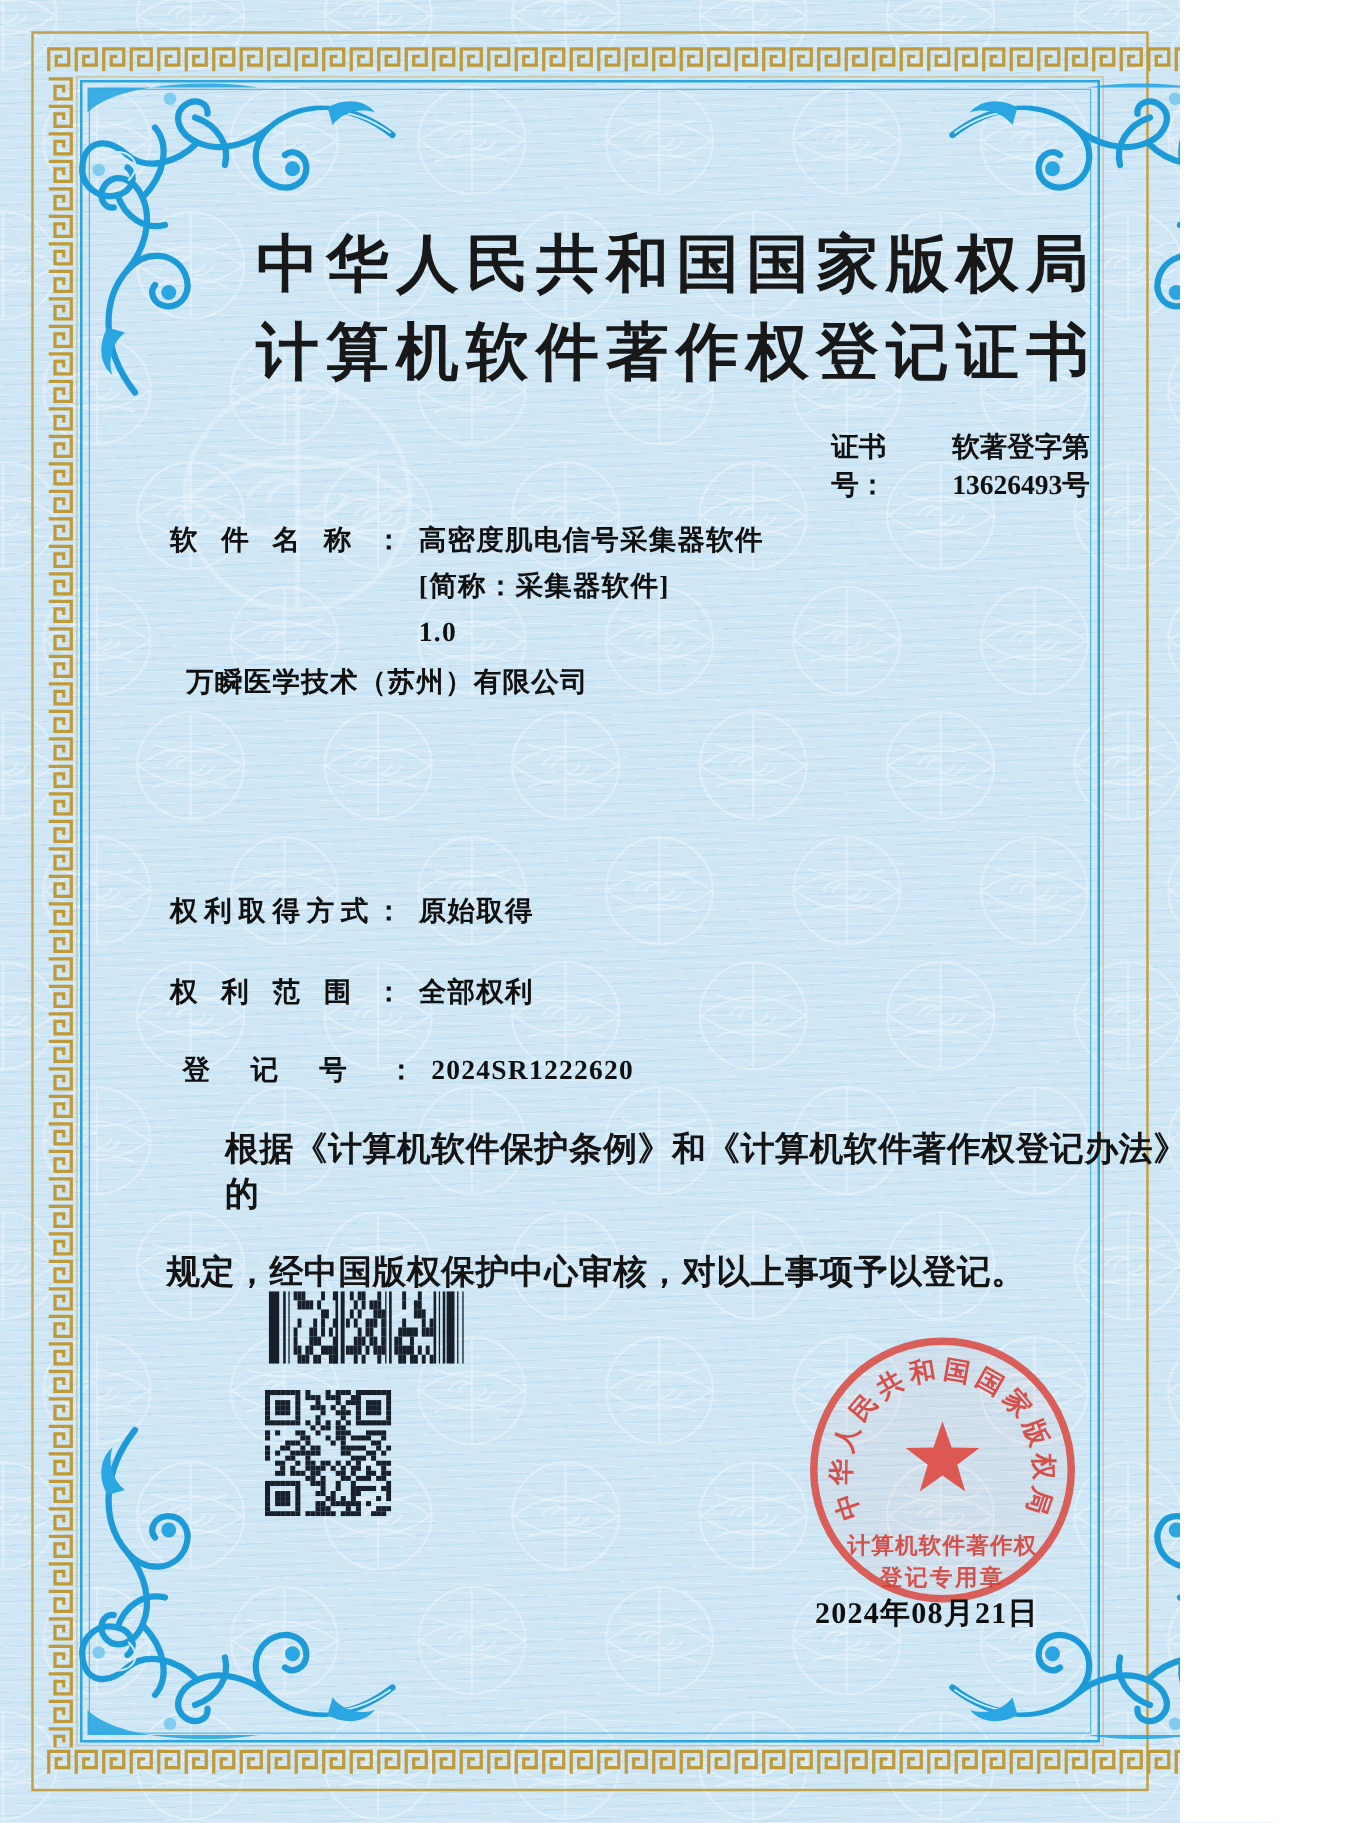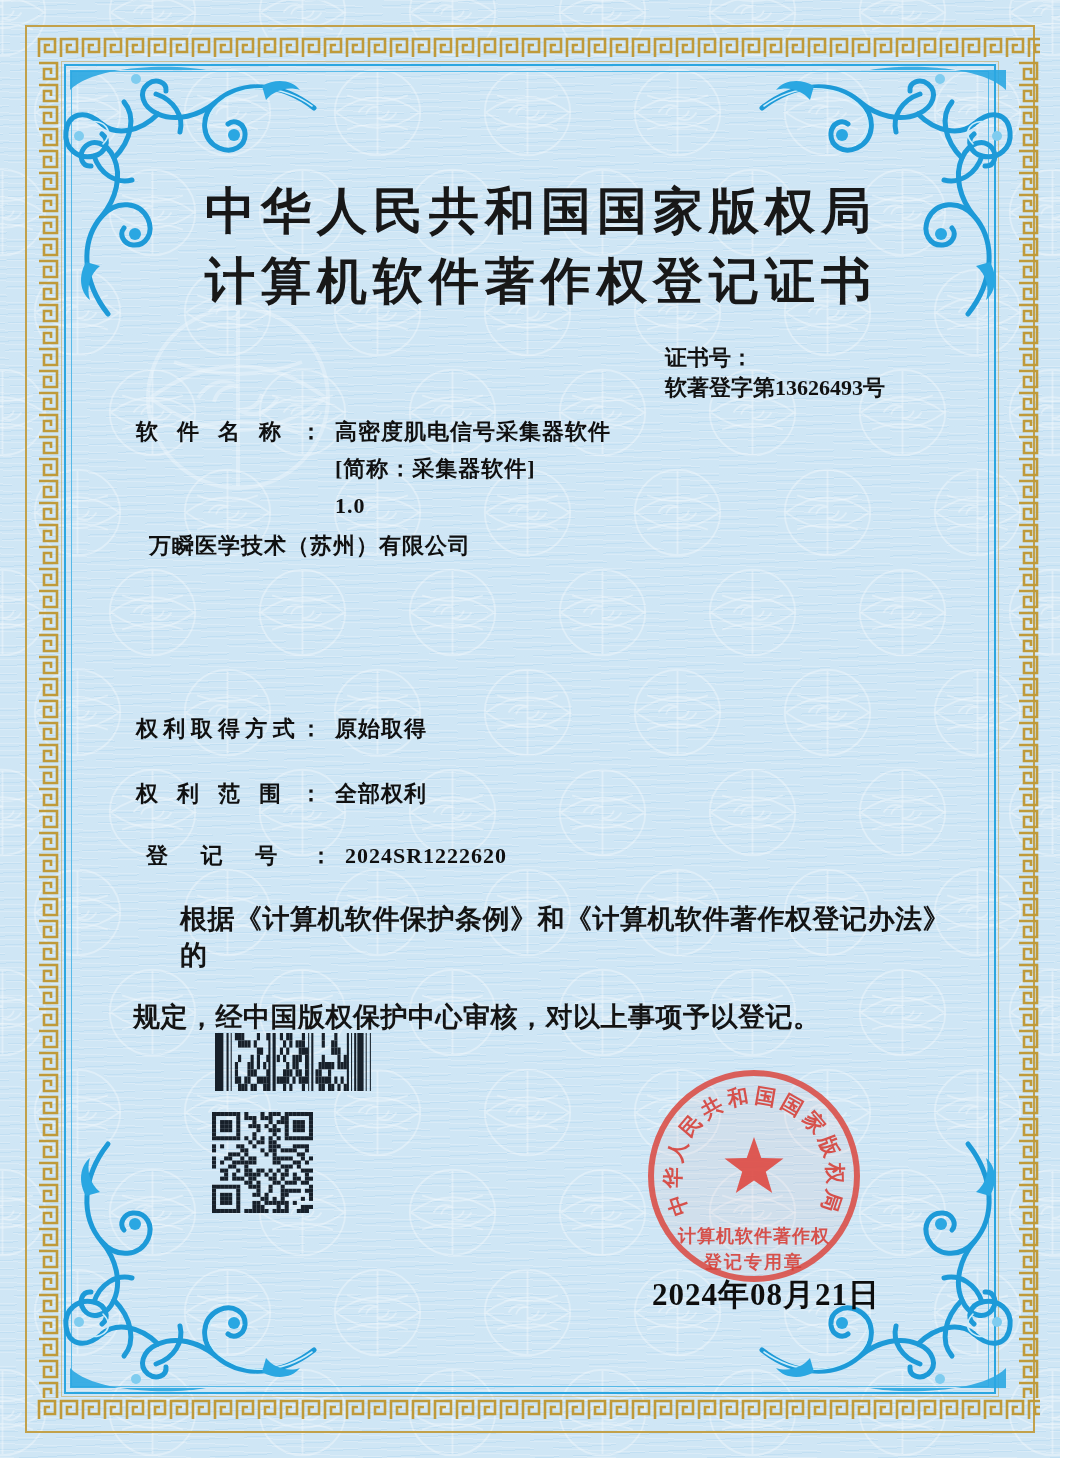--- a/index.html
+++ b/index.html
@@ -1,19 +1,19 @@
 <!DOCTYPE html>
 <html><head>
 <meta charset="utf-8">
 <style>
   * { margin:0; padding:0; box-sizing:border-box; }
   html,body { width:1076px; height:1458px; }
   body { font-family:"Liberation Serif","DejaVu Serif",serif; }
   .page {
-    position:relative; width:1060px; height:1458px; overflow:hidden;
+    position:relative; width:944px; height:1458px; overflow:hidden;
     background-color:#cfe6f5;
     background-image:
       repeating-linear-gradient(2deg, rgba(255,255,255,0.22) 0 1px, rgba(0,0,0,0) 1px 7px),
       repeating-linear-gradient(-3deg, rgba(160,205,235,0.28) 0 1px, rgba(0,0,0,0) 1px 9px);
   }
   svg.layer { position:absolute; left:0; top:0; width:1076px; height:1458px; pointer-events:none; }
   
   .gold-outer { position:absolute; left:25px; top:25px; right:25px; bottom:25px; border:2px solid #c2a14b; }
   .gold-inner { position:absolute; left:61px; top:61px; right:61px; bottom:61px; border:1px solid rgba(194,161,75,0.55); }
   .meander { position:absolute; line-height:0; }
@@ -22,43 +22,43 @@
   #meander-left   { left:36px; top:60px; }
   #meander-right  { left:1016px; top:60px; }
   
   .blue-outer { position:absolute; left:64px; top:64px; right:64px; bottom:64px; border:2.5px solid #2ba6e0; }
   .blue-inner { position:absolute; left:71px; top:71px; right:71px; bottom:71px; border:1.5px solid #57b9e7; }
   
   .title-block { position:absolute; left:0; top:176px; width:1076px; text-align:center;
     font-weight:700; color:#181818; }
   .title-line { font-size:50px; line-height:70px; letter-spacing:6px; margin-right:-6px; }
   
-  .cert-no { position:absolute; left:665px; top:343px; display:flex; 
-    font-size:22px; font-weight:700; color:#111;flex-direction:column; }
+  .cert-no { position:absolute; left:665px; top:343px; display:flex; gap:24px;
+    font-size:22px; font-weight:700; color:#111; }
   
   .row { position:absolute; left:136px; display:flex; align-items:flex-start;
     color:#101010; font-weight:700; font-size:22px; }
   .row .lbl { display:inline-block; width:186px; text-align:justify; text-align-last:justify; line-height:37px; }
   .row .val { margin-left:13px; line-height:37px; letter-spacing:1px; }
   #row-name { top:413px; }
   #row-holder { top:527px; }
   #row-acquire { top:710px; }
   #row-scope { top:775px; }
   #row-regno { top:837px;margin-left:10px; }
   
   .statement { position:absolute; left:133px; width:830px; font-family:Liberation Mono, monospace;
     font-weight:700; font-size:27px; color:#141414; letter-spacing:0.5px; }
   #stmt1 { top:901px; padding-left:47px; }
   #stmt2 { top:961px; }
   
   .barcode { position:absolute; left:215px; top:1033px; width:158px; height:58px; line-height:0; }
   .qrcode  { position:absolute; left:212px; top:1112px; width:101px; height:101px; line-height:0; }
   
   .seal { position:absolute; left:639px; top:1061px; width:230px; height:230px; }
-  .date { position:absolute; left:652px; top:1274px; font-size:31px; font-weight:700; color:#0e0e0e; z-index:5; letter-spacing:1px; }
+  .date { position:absolute; left:652px; top:1274px; font-size:24px; font-weight:700; color:#0e0e0e; z-index:5; letter-spacing:1px; }
 </style>
 </head>
 <body>
 
 <div class="page">
 
   <svg class="layer" id="wm-layer">
       <defs>
         <symbol id="wm-emblem" viewBox="0 0 100 100">
     <g fill="none" stroke="#ffffff" stroke-opacity="0.55" stroke-width="2">

